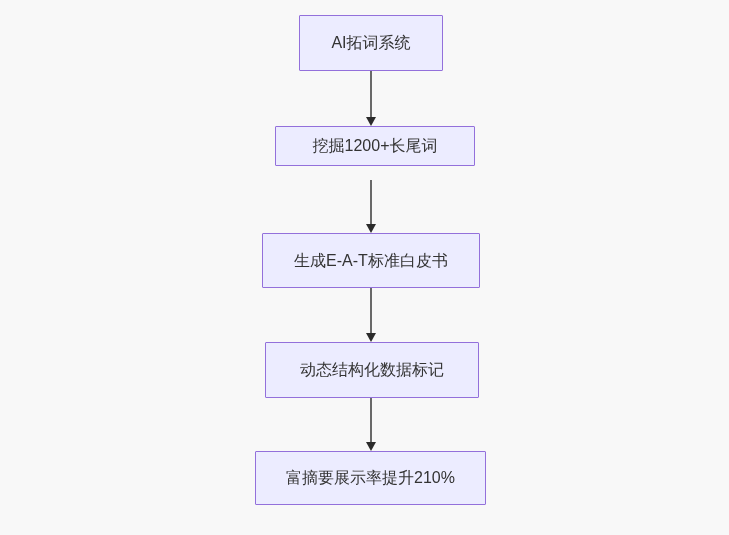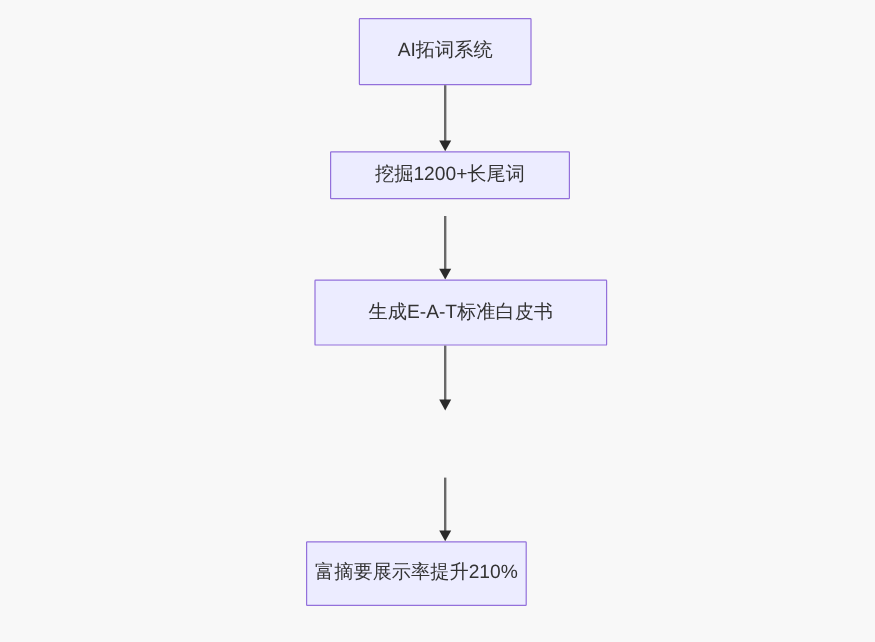--- a/index.html
+++ b/index.html
@@ -29,23 +29,23 @@
     background: var(--node-fill);
     border: 1px solid var(--node-border);
     border-radius: 1px;
     color: var(--node-text);
     font-size: 16px;
     line-height: 1.2;
     white-space: nowrap;
   }
   .node-1 { left: 299px; top: 15px;  width: 144px; height: 56px; }
   .node-2 { left: 275px; top: 126px; width: 200px; height: 40px; }
-  .node-3 { left: 262px; top: 233px; width: 244px; height: 55px; }
+  .node-3 { left: 262px; top: 233px; width: 218px; height: 55px; }
   .node-4 { left: 265px; top: 342px; width: 214px; height: 56px; }
-  .node-5 { left: 255px; top: 451px; width: 184px; height: 54px; }
+  .node-5 { left: 255px; top: 451px; width: 231px; height: 54px; }
 
   .arrow {
     position: absolute;
     left: 365px;
     width: 11px;
   }
   .arrow-1 { top: 71px;  height: 55px; }
   .arrow-2 { top: 180px; height: 53px; }
   .arrow-3 { top: 288px; height: 54px; }
   .arrow-4 { top: 398px; height: 53px; }
@@ -94,20 +94,23 @@
 
   <div class="node node-3">
     <span>生成E-A-T标准白皮书</span>
   </div>
 
   <div class="arrow arrow-3">
     <span class="line"></span>
     <span class="head"></span>
   </div>
 
+  <div class="node node-4">
+    <span>动态结构化数据标记</span>
+  </div>
 
   <div class="arrow arrow-4">
     <span class="line"></span>
     <span class="head"></span>
   </div>
 
   <div class="node node-5">
     <span>富摘要展示率提升210%</span>
   </div>
 

